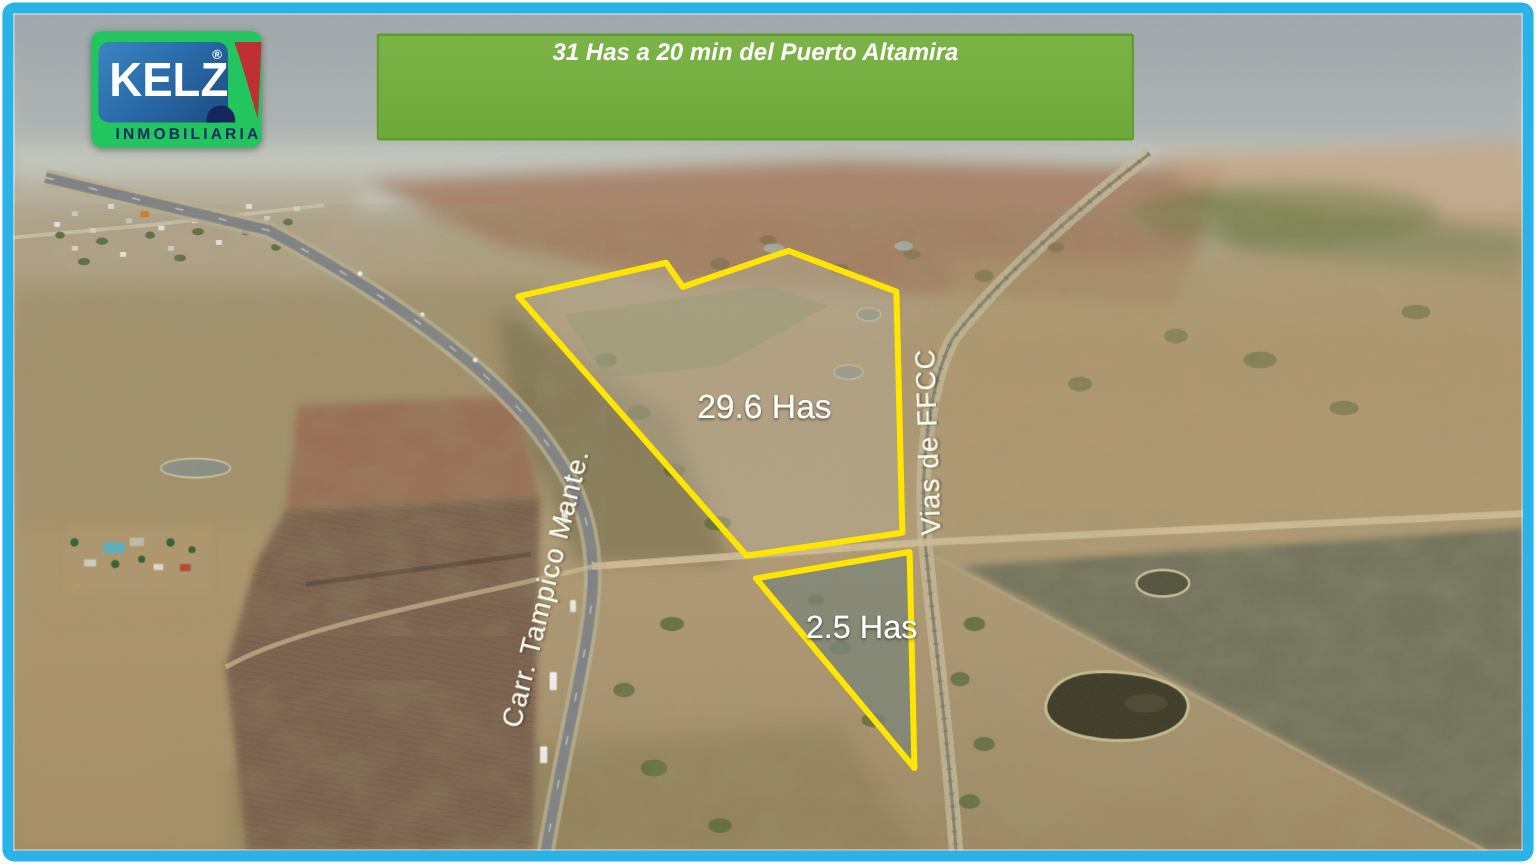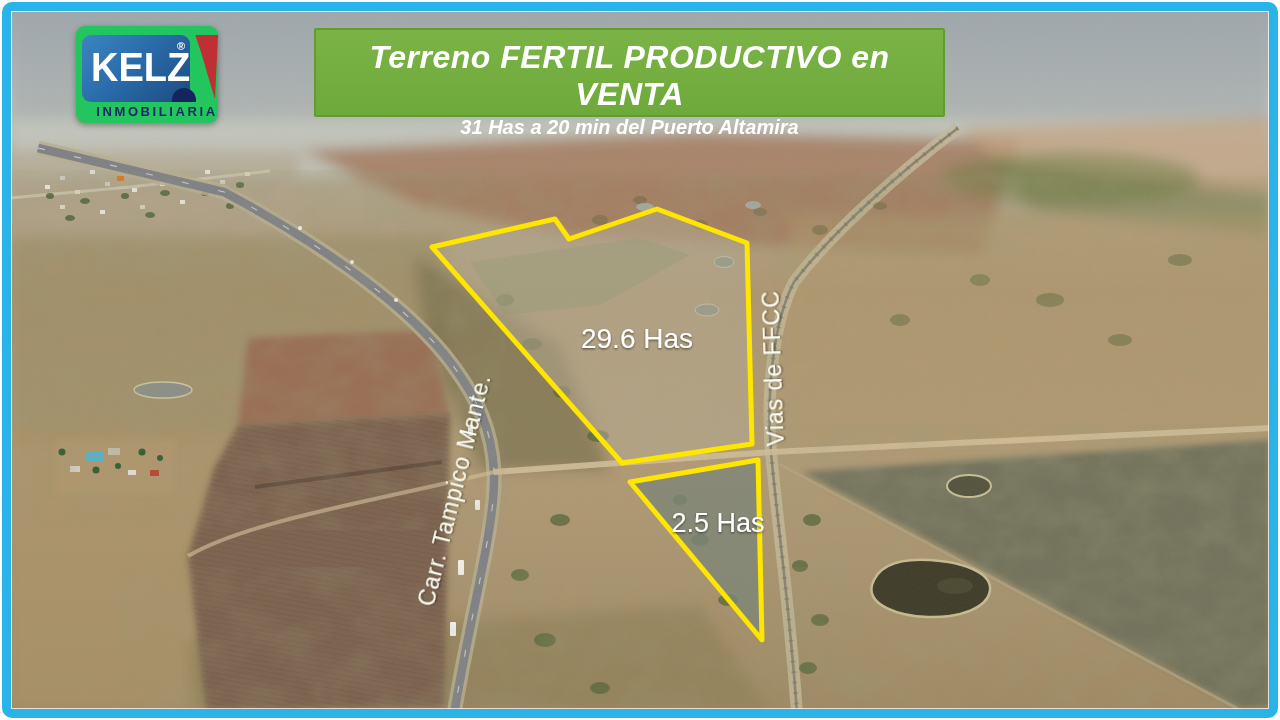--- a/index.html
+++ b/index.html
@@ -249,18 +249,17 @@
       <span class="logo-reg">®</span>
     </div>
     <svg class="logo-sail" viewBox="0 0 24 66">
       <path d="M2,0 L24,0 L21,64 C14,42 8,18 1.5,1 Z" fill="#bf2f34"></path>
     </svg>
     <div class="logo-dome"></div>
     <div class="logo-sub">INMOBILIARIA</div>
   </div>
 
   <div class="banner">
-    <div class="banner-title">Terreno FERTIL PRODUCTIVO en VENTA</div>
     <div class="banner-sub">31 Has a 20 min del Puerto Altamira</div>
   </div>
 
   <div class="frame"></div>
 </div>
 
 </body></html>

